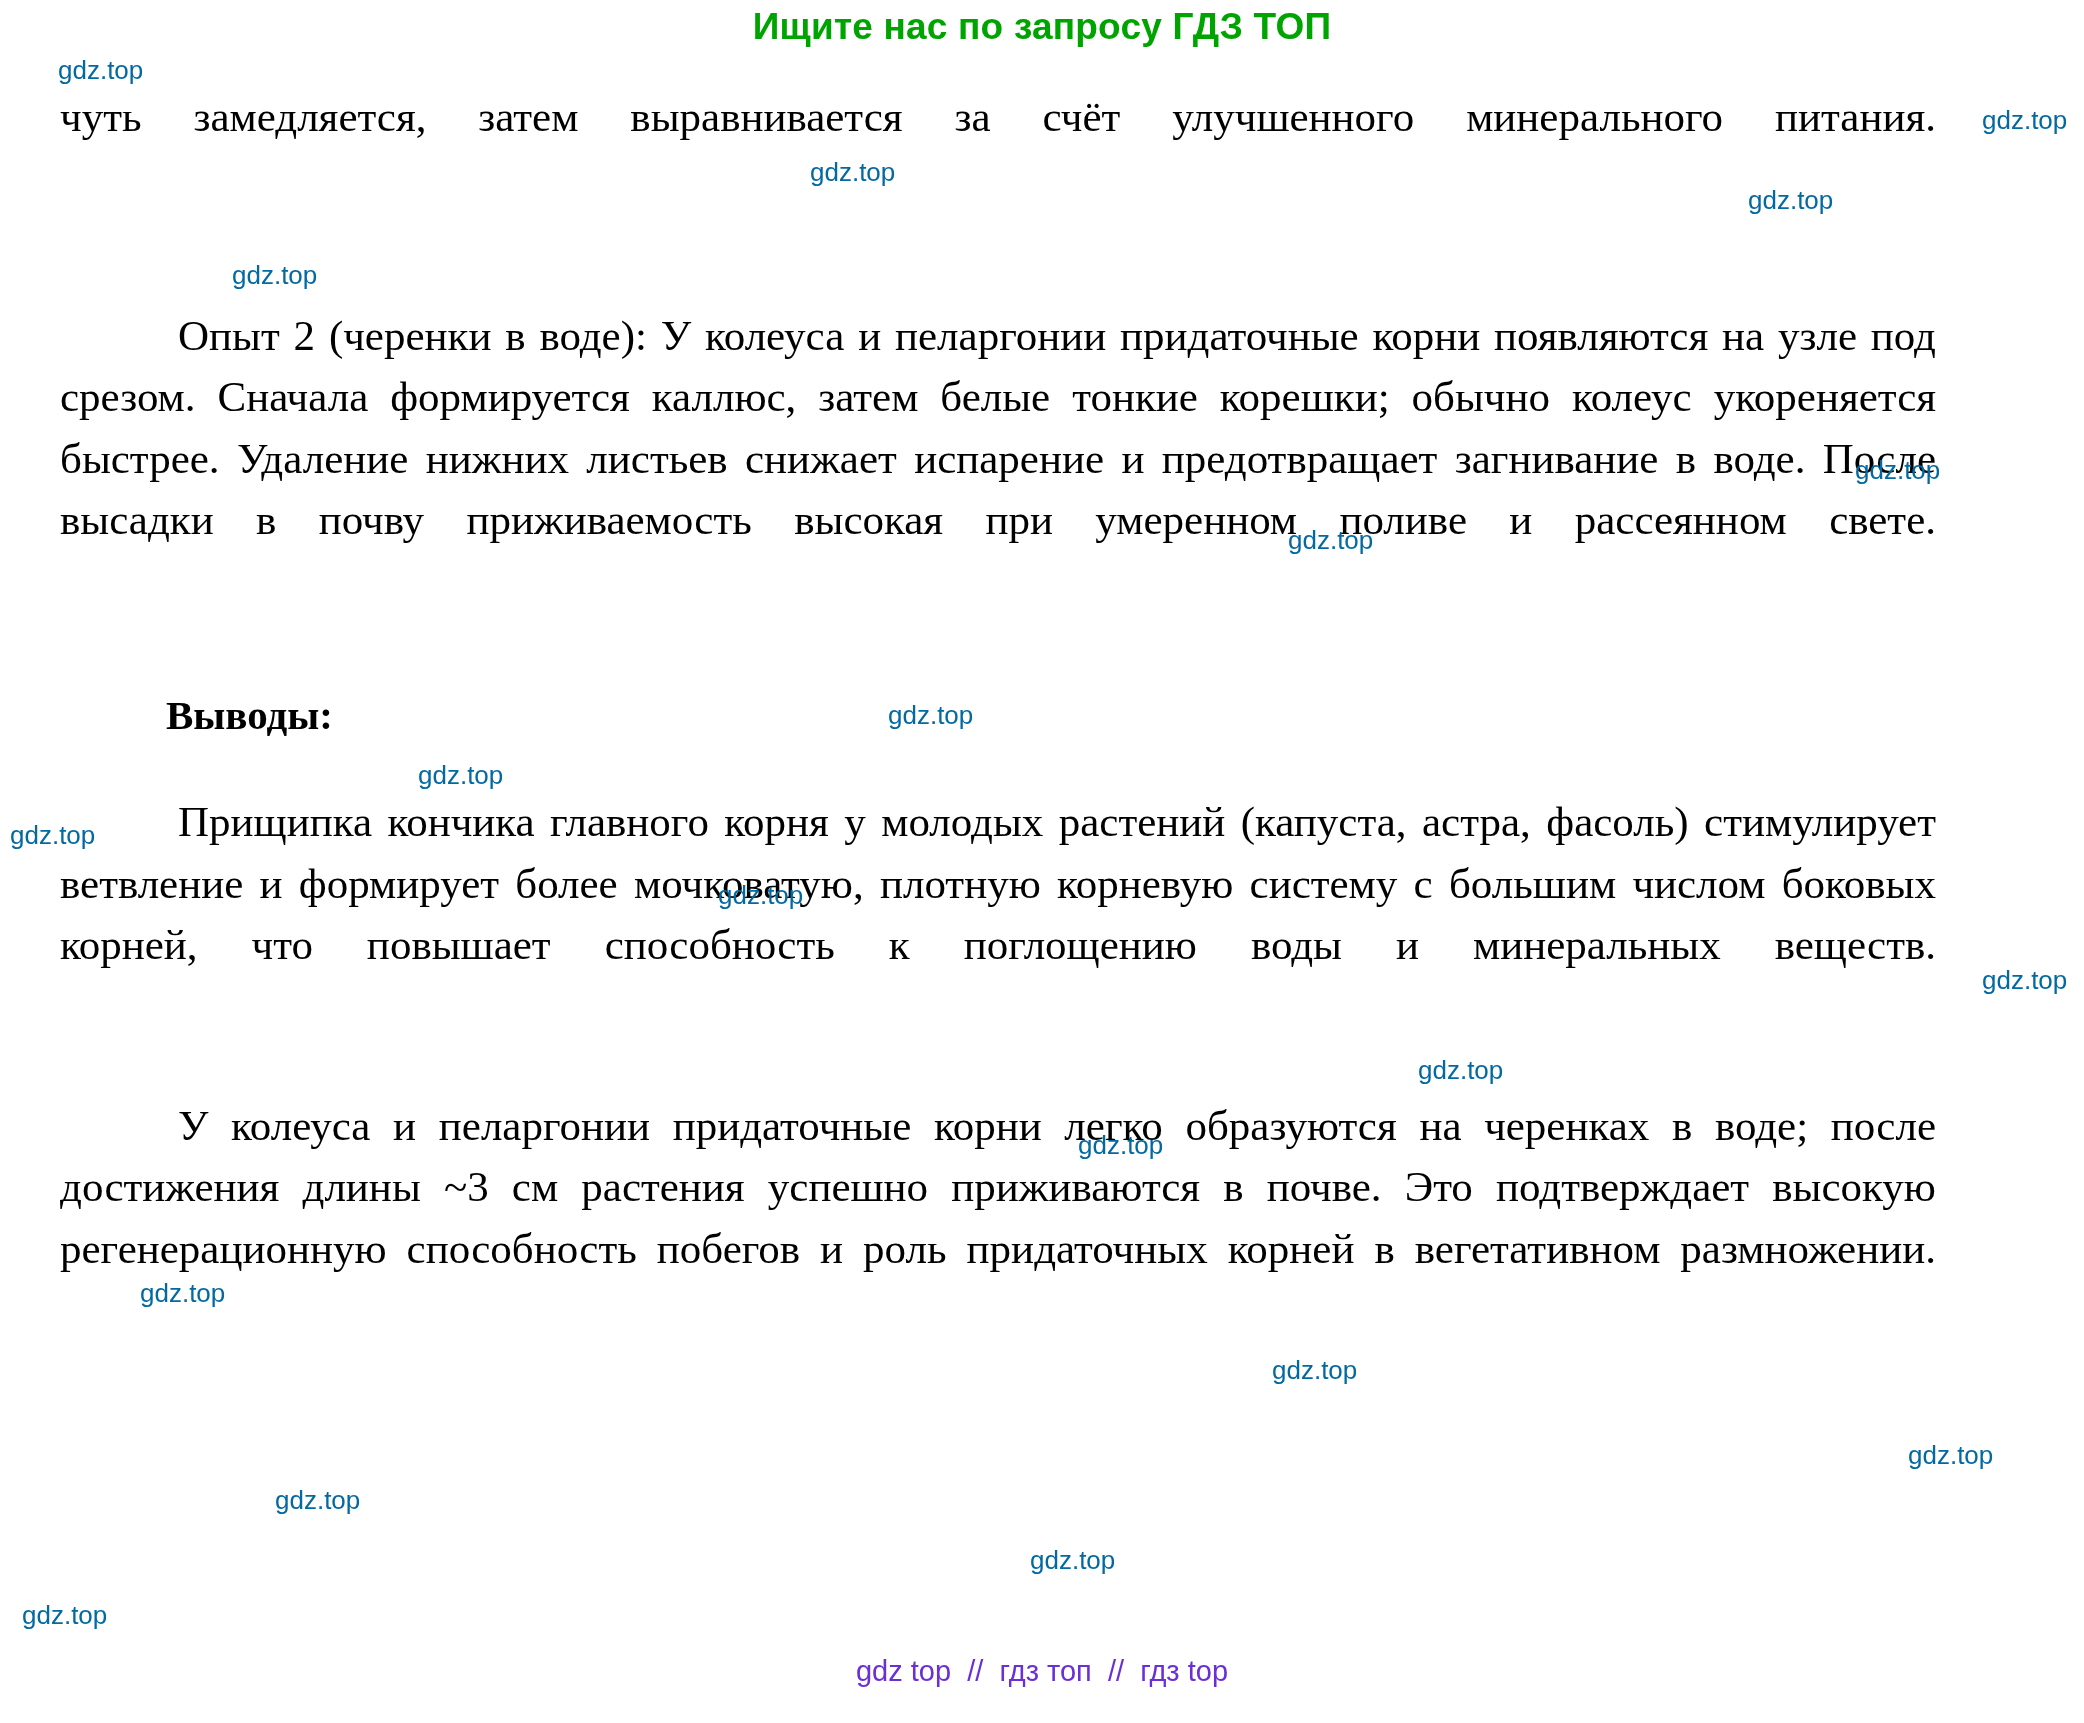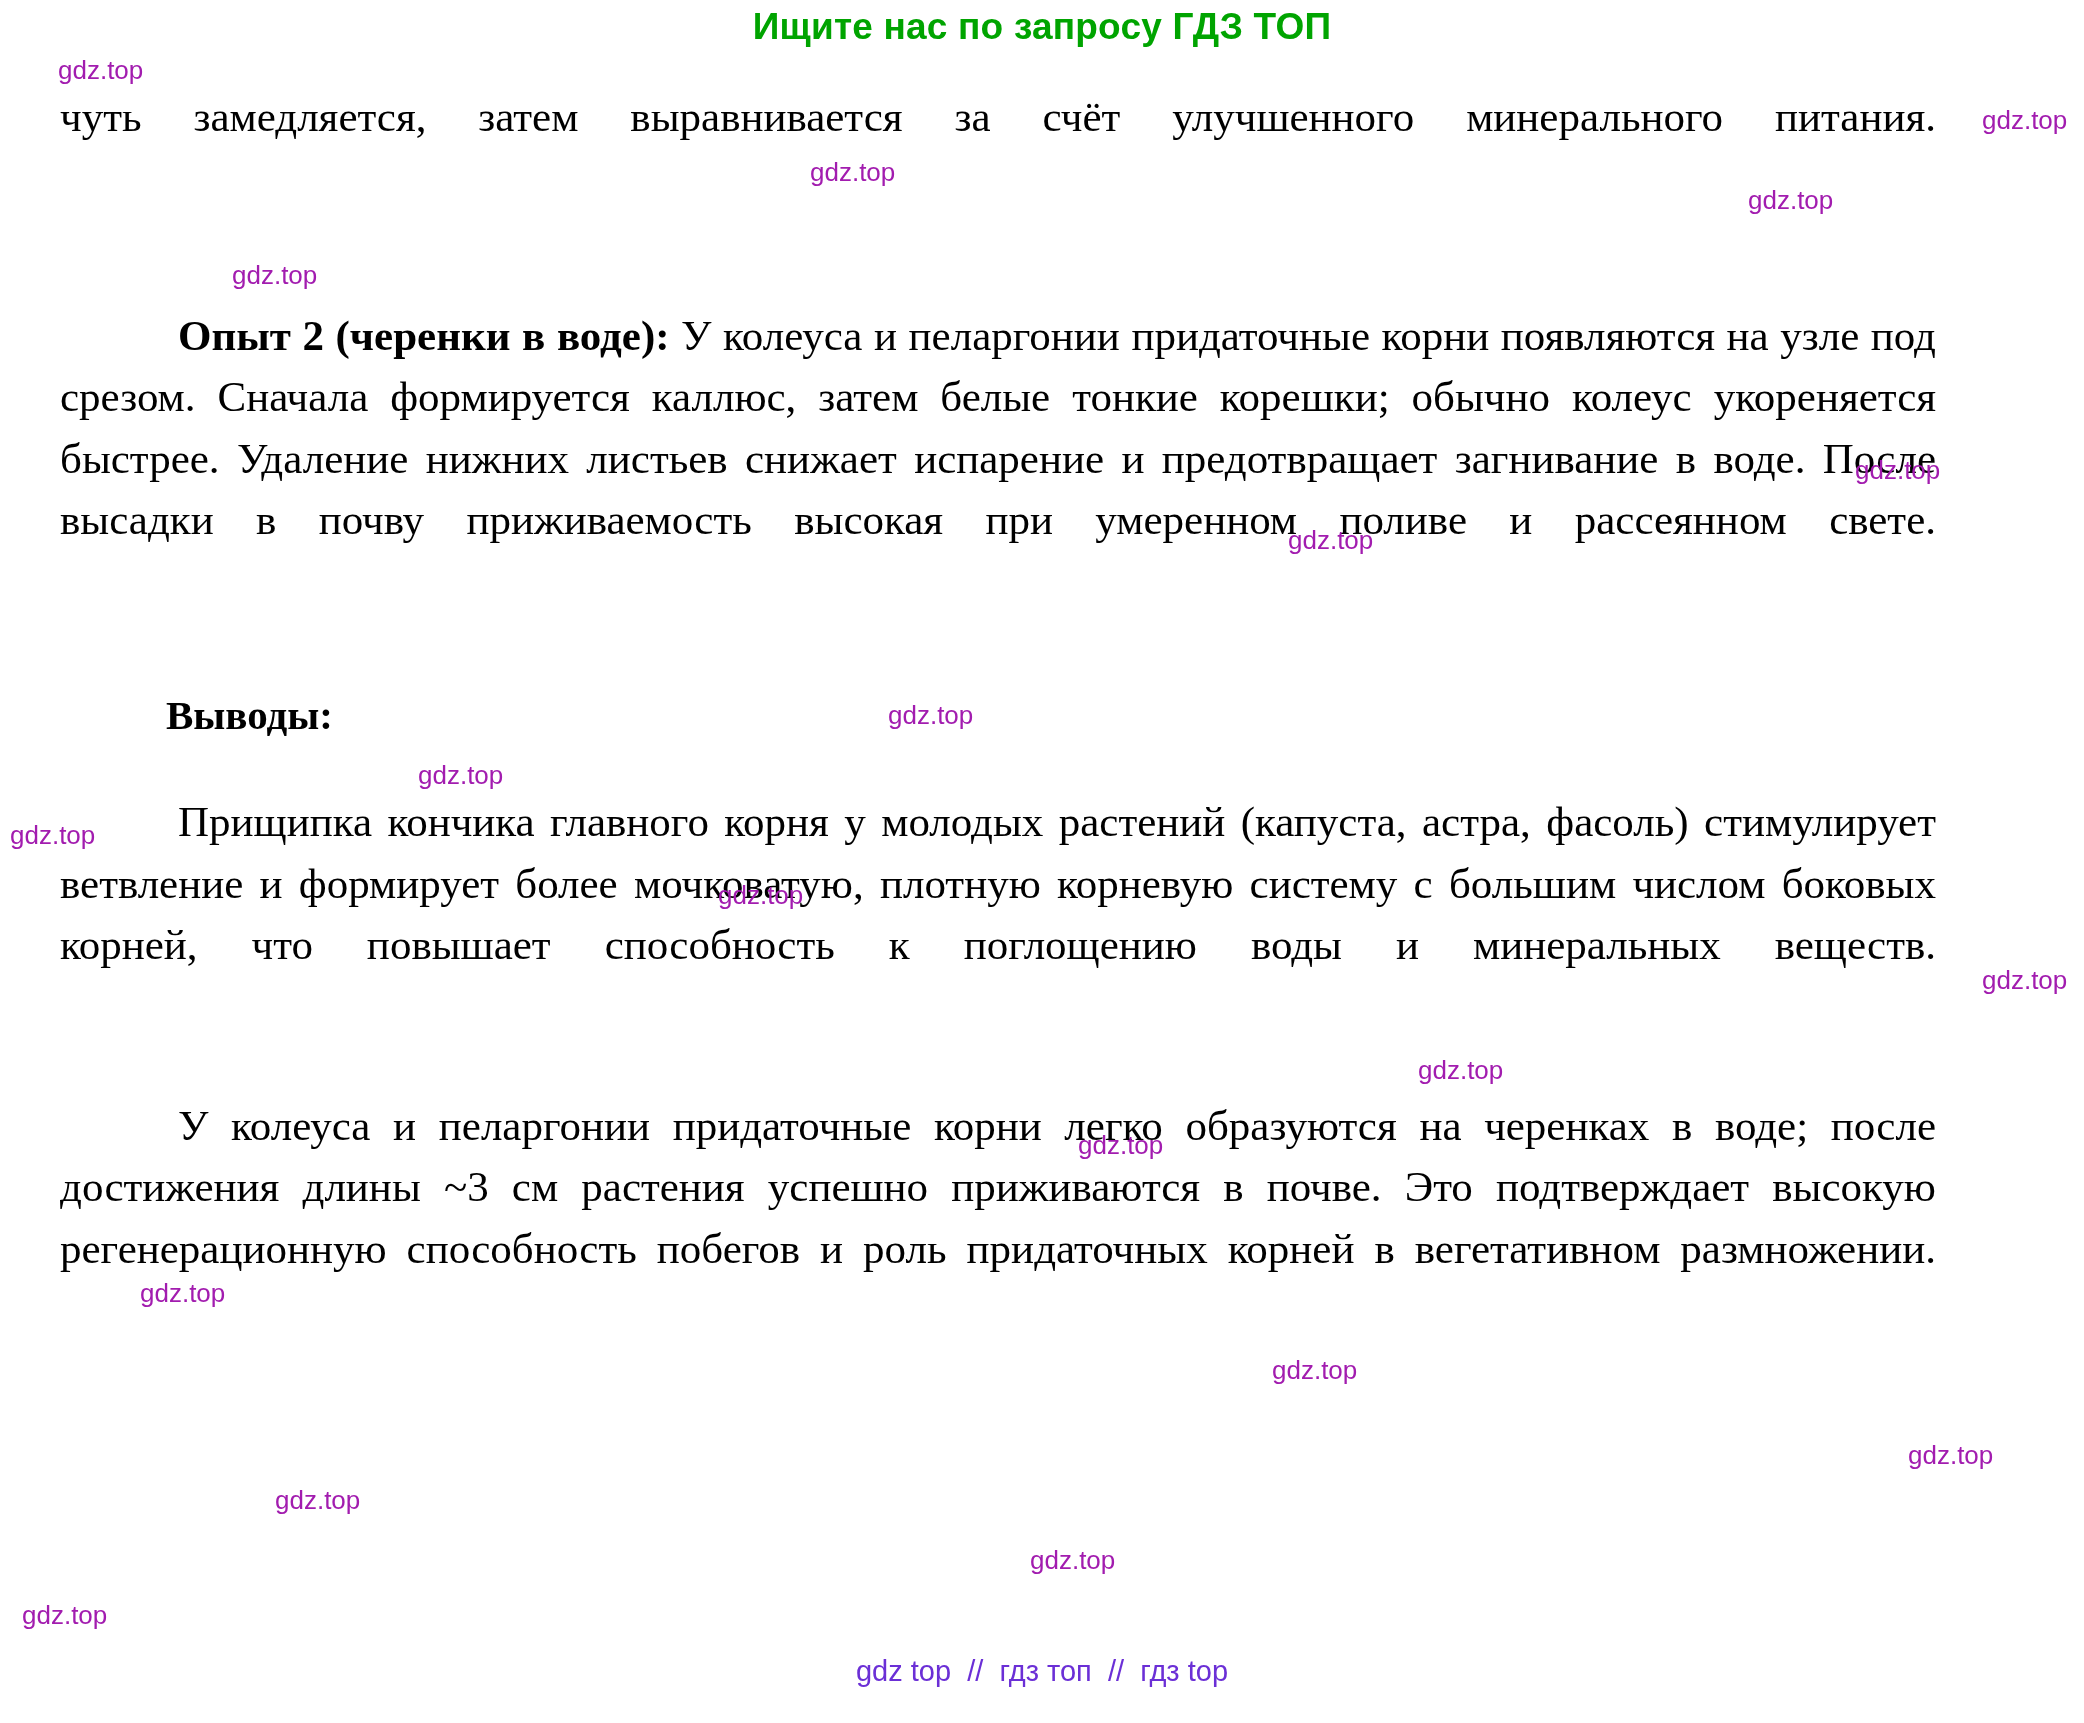--- a/index.html
+++ b/index.html
@@ -50,21 +50,21 @@
   }
   p.justify-all::after {
     content: "";
     display: inline-block;
     width: 100%;
   }
   .indent {
     text-indent: 118px;
   }
   .bold {
-    font-weight: bold;
+    font-weight: normal;
   }
   .gap-sm { height: 34px; }
   .gap-md { height: 62px; }
   .gap-lg { height: 72px; }
   .heading {
     font-size: 41px;
     font-weight: bold;
     margin: 0;
     text-indent: 118px;
   }
@@ -76,21 +76,21 @@
     text-align: center;
     font-family: "Liberation Sans", sans-serif;
     font-size: 29px;
     color: #6b2fd6;
   }
   .bottom-links span { color: #6b2fd6; }
   .wm {
     position: absolute;
     font-family: "Liberation Sans", sans-serif;
     font-size: 26px;
-    color: #a21caf;
+    color: #0369a1;
     white-space: nowrap;
     pointer-events: none;
   }
 </style>
 </head>
 <body>
 
 <div class="page">
 
   <div class="top-banner">Ищите нас по запросу ГДЗ ТОП</div>

